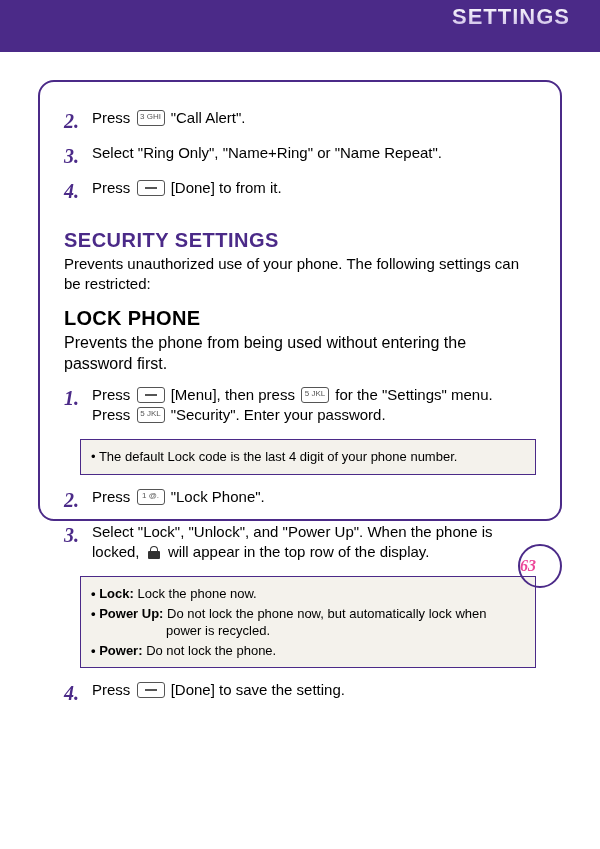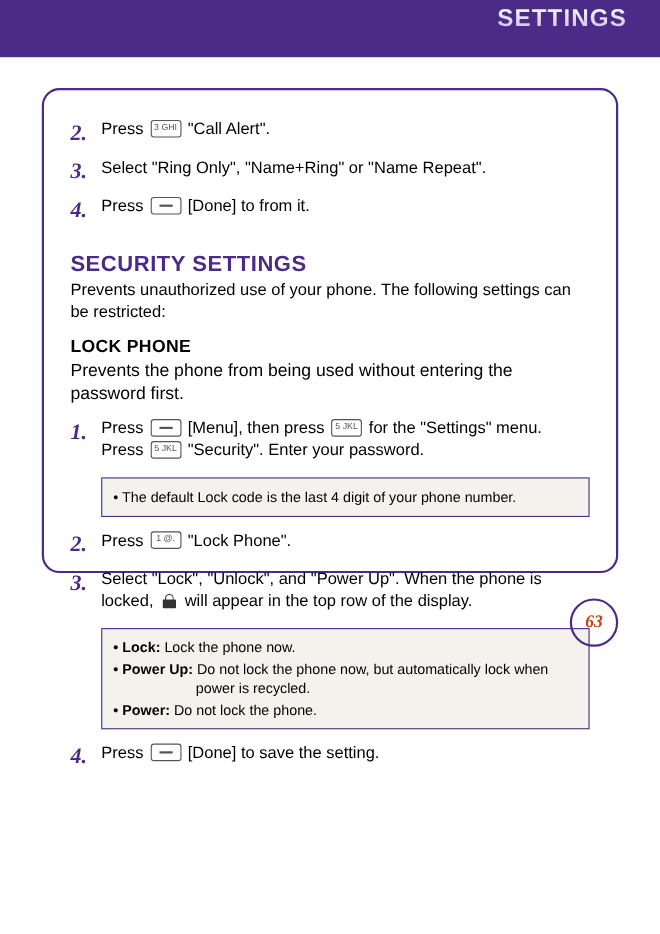--- a/index.html
+++ b/index.html
@@ -102,36 +102,36 @@
     margin-top: 24px;
     margin-bottom: 2px;
   }
   .sec-desc {
     font-size: 15px;
     line-height: 1.35;
     margin-bottom: 12px;
   }
   .sub-heading {
     font-weight: 800;
-    font-size: 16px;
+    font-size: 20px;
     letter-spacing: 0.3px;
     margin-top: 10px;
     margin-bottom: 2px;
   }
   .sub-desc {
     font-size: 16px;
     line-height: 1.35;
     margin-bottom: 10px;
   }
   .note-box {
     border: 1px solid #4b2a88;
     background: #f4f2ec;
     font-size: 13px;
     padding: 6px 10px;
-    margin: 8px 0 12px 28px;
+    margin: 8px 0 12px 16px;
     line-height: 1.35;
   }
   .note-box div { margin: 2px 0; }
   .note-box .hang {
     padding-left: 75px;
     text-indent: -75px;
   }
   .lock-icon {
     display: inline-block;
     width: 14px;
@@ -162,26 +162,26 @@
   .page-num {
     position: absolute;
     right: 38px;
     bottom: 18px;
     width: 40px;
     height: 40px;
     border: 2px solid #4b2a88;
     border-radius: 50%;
     display: flex;
     align-items: center;
-    justify-content: center;
+    justify-content: flex-start;
     font-style: italic;
     font-weight: 700;
     font-family: Georgia, serif;
     font-size: 16px;
-    color: #c2410c;
+    color: #ec4899;
   }
 </style>
 </head>
 <body>
 
 <div class="page">
 
   <div class="header-band">
     <div class="settings-gradient">SETTINGS</div>
   </div>

